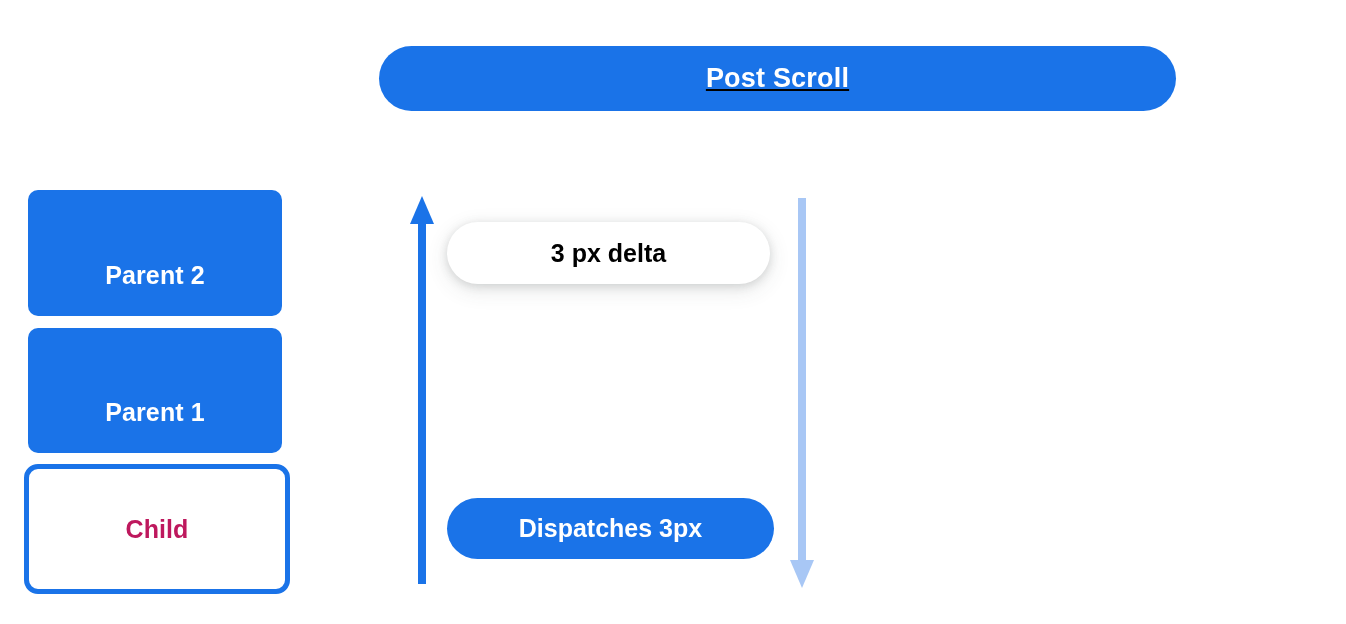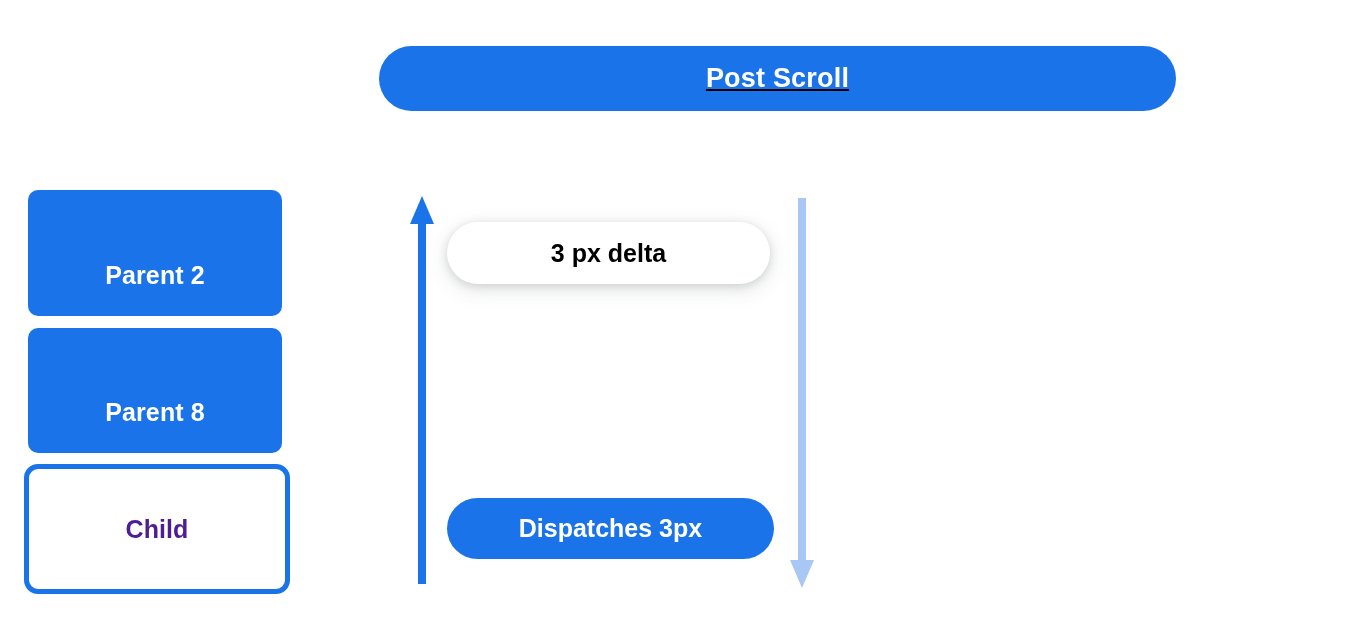--- a/index.html
+++ b/index.html
@@ -61,21 +61,21 @@
   .node-box.filled .node-label {
     color: #ffffff;
     margin-top: 44px;
   }
   .node-box.outlined {
     background: #ffffff;
     border: 5px solid #1a73e8;
     border-radius: 14px;
   }
   .node-box.outlined .node-label {
-    color: #4c1d95;
+    color: #be185d;
   }
   .node-label {
     font-size: 25px;
     font-weight: bold;
     line-height: 1;
     letter-spacing: 0.1px;
   }
 
   #node-parent-2 { top: 190px; height: 126px; }
   #node-parent-1 { top: 328px; height: 125px; }
@@ -147,21 +147,21 @@
 
   <div class="header-pill">
     <span class="header-pill-label">Post Scroll</span>
   </div>
 
   <div class="node-box filled" id="node-parent-2">
     <span class="node-label">Parent 2</span>
   </div>
 
   <div class="node-box filled" id="node-parent-1">
-    <span class="node-label">Parent 8</span>
+    <span class="node-label">Parent 1</span>
   </div>
 
   <div class="node-box outlined" id="node-child">
     <span class="node-label">Child</span>
   </div>
 
   <div class="arrow" id="arrow-up">
     <svg width="28" height="392" viewBox="0 0 28 392" xmlns="http://www.w3.org/2000/svg">
       <polygon points="14,2 26,30 2,30" fill="#1a73e8"></polygon>
       <rect x="10" y="28" width="8" height="362" fill="#1a73e8"></rect>

